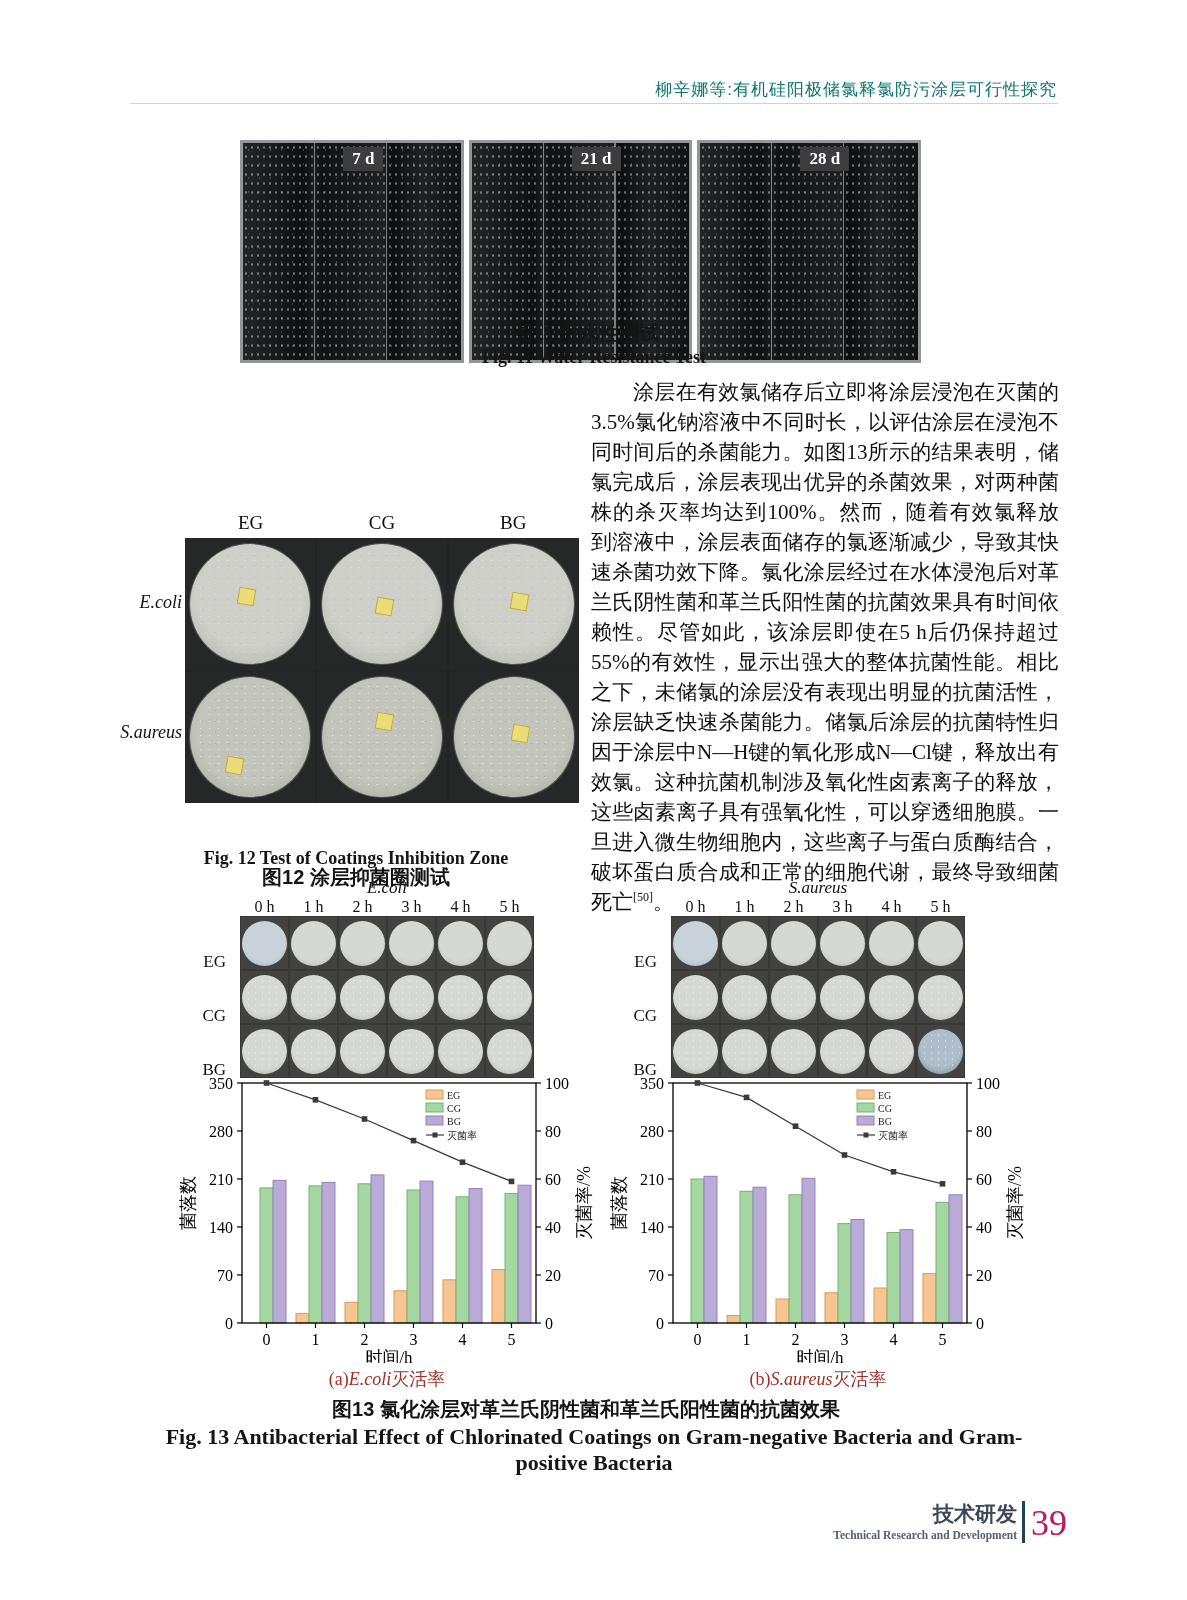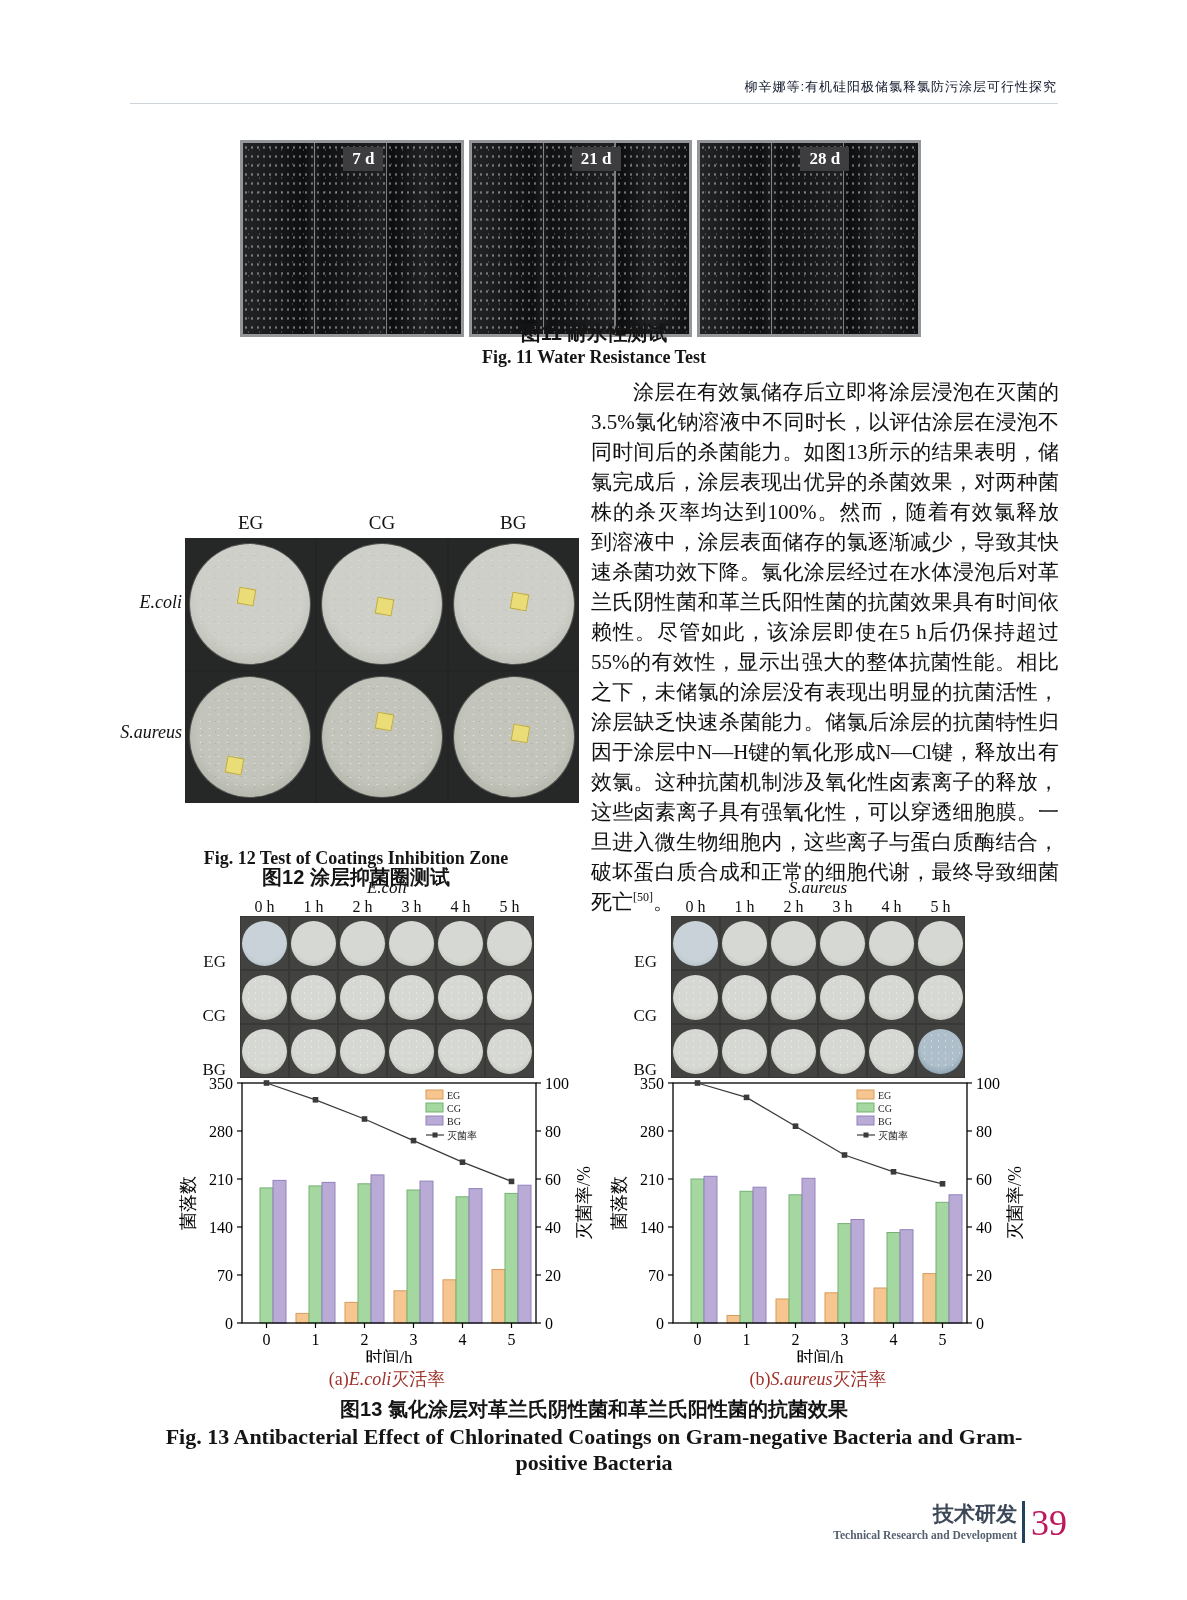--- a/index.html
+++ b/index.html
@@ -1,35 +1,35 @@
 <!DOCTYPE html>
 <html><head>
 <meta charset="utf-8">
 <style>
   html,body{margin:0;padding:0;background:#e8e8e8;}
   .page{position:relative;width:1187px;height:1600px;background:#ffffff;margin:0 auto;
         font-family:"Liberation Serif","DejaVu Serif",serif;color:#111;overflow:hidden;}
 
   
   .header-title{position:absolute;top:78px;right:130px;font-family:"Liberation Sans","DejaVu Sans",sans-serif;
-                font-size:13px;color:#0f172a;letter-spacing:1px;}
+                font-size:17px;color:#0f766e;letter-spacing:1px;}
   .header-rule{position:absolute;top:103px;left:130px;width:928px;height:1px;background:#ccd4d9;}
 
   
-  .fig11-panels{position:absolute;top:140px;left:240px;width:681px;height:197px;display:flex;gap:5px;}
+  .fig11-panels{position:absolute;top:140px;left:240px;width:681px;height:223px;display:flex;gap:5px;}
   .f11-panel{position:relative;flex:1;height:100%;border:3px solid #95969a;box-sizing:border-box;
     background-image:
       linear-gradient(90deg,transparent 0 32.6%,rgba(210,210,210,.55) 32.6% 33.2%,transparent 33.2% 65.6%,rgba(210,210,210,.55) 65.6% 66.2%,transparent 66.2%),
       radial-gradient(rgba(255,255,255,.40) .7px,transparent 1.1px),
       radial-gradient(rgba(255,255,255,.20) .6px,transparent 1px),
       linear-gradient(90deg,#232425 0,#0e0f10 28%,#1c1d1e 33%,#101112 36%,#1f2021 64%,#0c0d0e 68%,#202122 82%,#101112 100%);
     background-size:100% 100%,6px 9px,11px 14px,100% 100%;}
   .f11-label{position:absolute;top:4px;left:46%;background:#3d3d3f;color:#fff;font-weight:bold;
              font-size:17px;padding:1px 9px;line-height:22px;}
-  .cap-cn{position:absolute;left:130px;width:928px;text-align:center;
+  .cap-cn{position:absolute;left:122px;width:928px;text-align:center;
           font-family:"Liberation Sans","DejaVu Sans",sans-serif;font-weight:bold;font-size:20px;color:#151515;}
   .cap-en{position:absolute;left:130px;width:928px;text-align:center;font-weight:bold;font-size:18px;color:#151515;}
   .fig11-cap-cn{top:320px;}
   .fig11-cap-en{top:347px;}
 
   
   .col{position:absolute;font-size:21px;line-height:30px;text-align:justify;}
   .col-left{left:130px;top:377px;width:452px;}
   .col-right{left:591px;top:377px;width:468px;}
   .col p{margin:0;}

